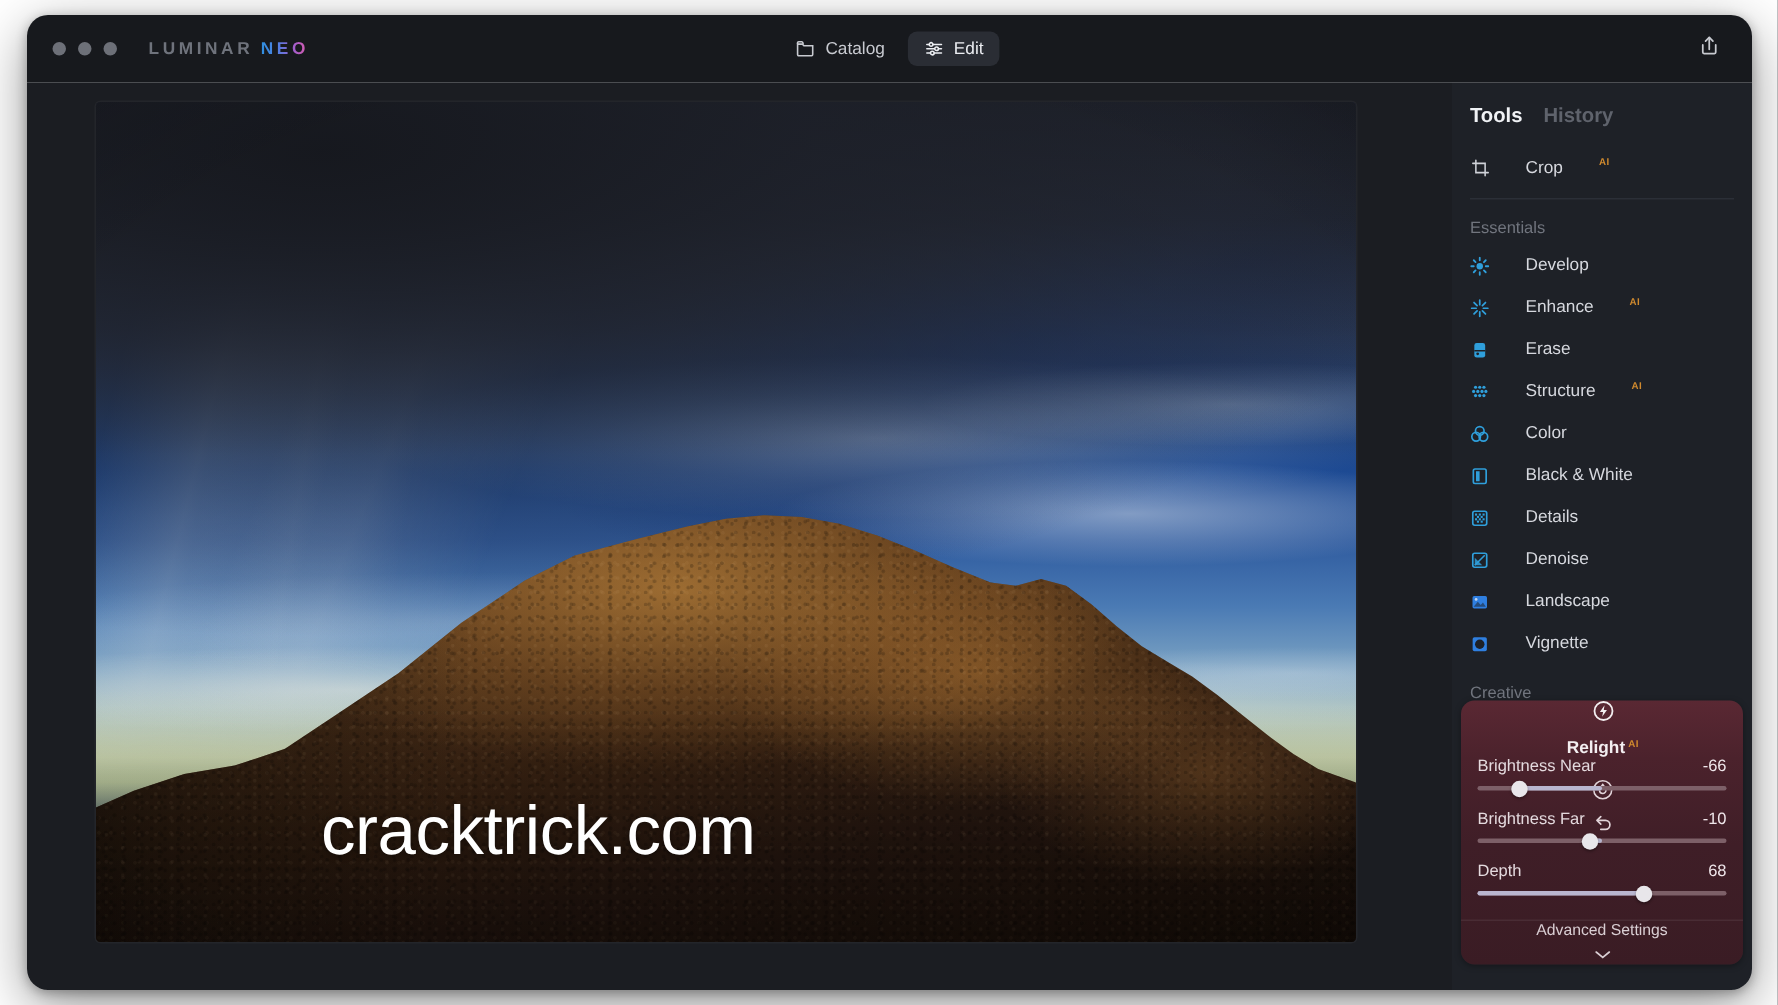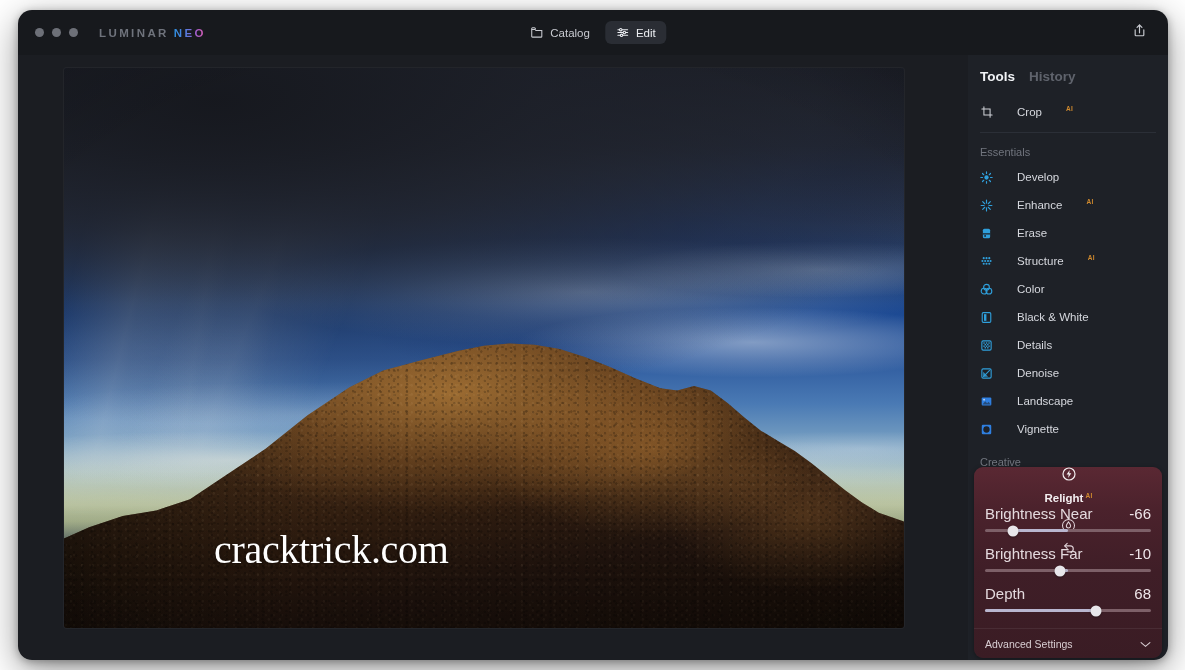--- a/index.html
+++ b/index.html
@@ -206,22 +206,22 @@
   .ph-vignette {
     background:
       radial-gradient(120% 110% at 50% 52%, rgba(0,0,0,0) 50%, rgba(0,0,0,.42) 100%),
       linear-gradient(180deg, rgba(0,0,0,0) 72%, rgba(0,0,0,.40) 100%);
   }
 
   #watermark {
     position: absolute;
     left: 0; right: 0; top: 458px;
     text-align: left; padding-left: 150px;
-    font-size: 40px; color: #ffffff;
-    font-family: Liberation Serif, serif;
+    font-size: 46px; color: #ffffff;
+    font-family: Liberation Sans, sans-serif;
     font-weight: 400; letter-spacing: -0.3px;
     text-shadow: 0 1px 5px rgba(0,0,0,.45);
   }
 
   
   #bottom-bar {
     position: absolute; left: 0; bottom: 0;
     width: 950px; height: 32px;
     display: flex; align-items: center; justify-content: center;
     gap: 26px;
@@ -276,42 +276,42 @@
     display: flex; align-items: baseline; gap: 2px;
   }
   #relight-head .spacer { flex: 1; }
   .head-icon { width: 17px; height: 17px; display:flex; align-items:center; justify-content:center; }
 
   #relight-body { padding: 8px 11px 10px 11px; }
   .slider-block { margin-bottom: 13px; }
   .slider-block:last-child { margin-bottom: 6px; }
   .s-row {
     display: flex; justify-content: space-between; align-items: baseline;
-    font-size: 15px; color: #e4dade; margin-bottom: 7px;
+    font-size: 11px; color: #e4dade; margin-bottom: 7px;
   }
   .s-val { color: #efe6ea; }
   .s-track {
     position: relative; height: 3px; border-radius: 2px;
     background: #7d6068;
   }
   .s-fill {
     position: absolute; top: 0; height: 3px; border-radius: 2px;
     background: #b9b6cf;
   }
   .s-knob {
     position: absolute; top: 50%; width: 11px; height: 11px;
     border-radius: 50%; background: #e8e6ea;
     transform: translate(-50%, -50%);
     box-shadow: 0 1px 2px rgba(0,0,0,.4);
   }
   #advanced-row {
     border-top: 1px solid rgba(255,255,255,.07);
     height: 30px; display: flex; align-items: center;
     padding: 0 11px; justify-content: space-between;
-    font-size: 10.5px; color: #d9ced3;
+    font-size: 10.5px; color: #d9ced3; flex-direction: column;
   }
 </style>
 </head>
 <body>
 
 <div id="app-window">
 
   <div id="titlebar">
     <div class="traffic-lights">
       <span class="tl"></span>

